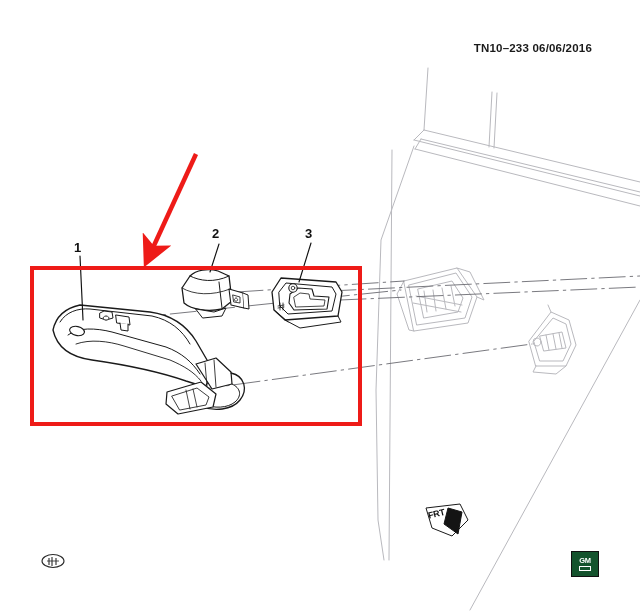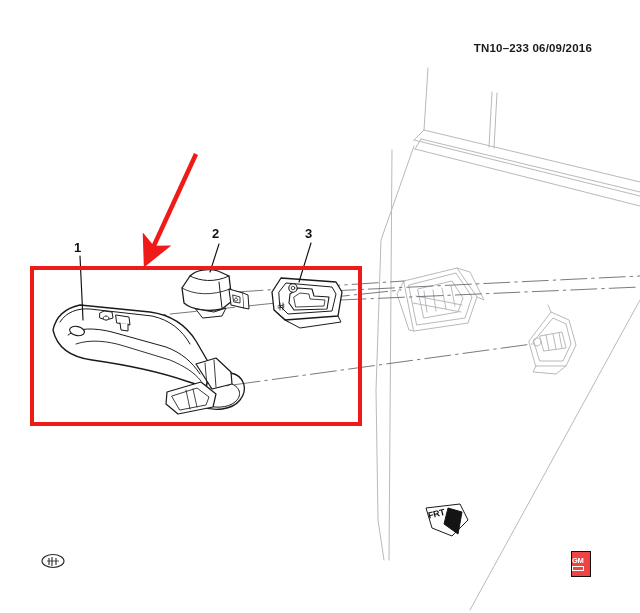--- a/index.html
+++ b/index.html
@@ -51,28 +51,28 @@
     font-weight: bold;
     color: #111111;
     transform: rotate(-14deg);
     transform-origin: left top;
     letter-spacing: -0.2px;
   }
   .gm-logo {
     position: absolute;
     left: 571px;
     top: 551px;
-    width: 20px;
+    width: 28px;
     height: 26px;
-    background: #ef4444;
+    background: #14532d;
     border: 1px solid #111;
     box-sizing: border-box;
     display: flex;
     flex-direction: column;
-    align-items: flex-start;
+    align-items: center;
     justify-content: center;
     line-height: 1;
   }
   .gm-logo .gm-t {
     color: #ffffff;
     font-size: 7.5px;
     font-weight: bold;
     letter-spacing: -0.3px;
   }
   .gm-logo .gm-b {
@@ -263,21 +263,21 @@
     <g fill="none" stroke="#2b2b2b" stroke-width="1.1">
       <ellipse cx="53" cy="561" rx="11" ry="6.5"></ellipse>
       <path d="M49 558 L49 565"></path>
       <path d="M52 557 L52 566"></path>
       <path d="M56 558 L56 565"></path>
       <path d="M47 561 L59 561" stroke-width="0.8"></path>
     </g>
 
   </svg>
 
-  <div class="hdr">TN10–233  06/09/2016</div>
+  <div class="hdr">TN10–233  06/06/2016</div>
 
   <div class="callout callout-1">1</div>
   <div class="callout callout-2">2</div>
   <div class="callout callout-3">3</div>
 
   <div class="frt-label">FRT</div>
 
   <div class="gm-logo">
     <span class="gm-t">GM</span>
     <span class="gm-b"></span>

